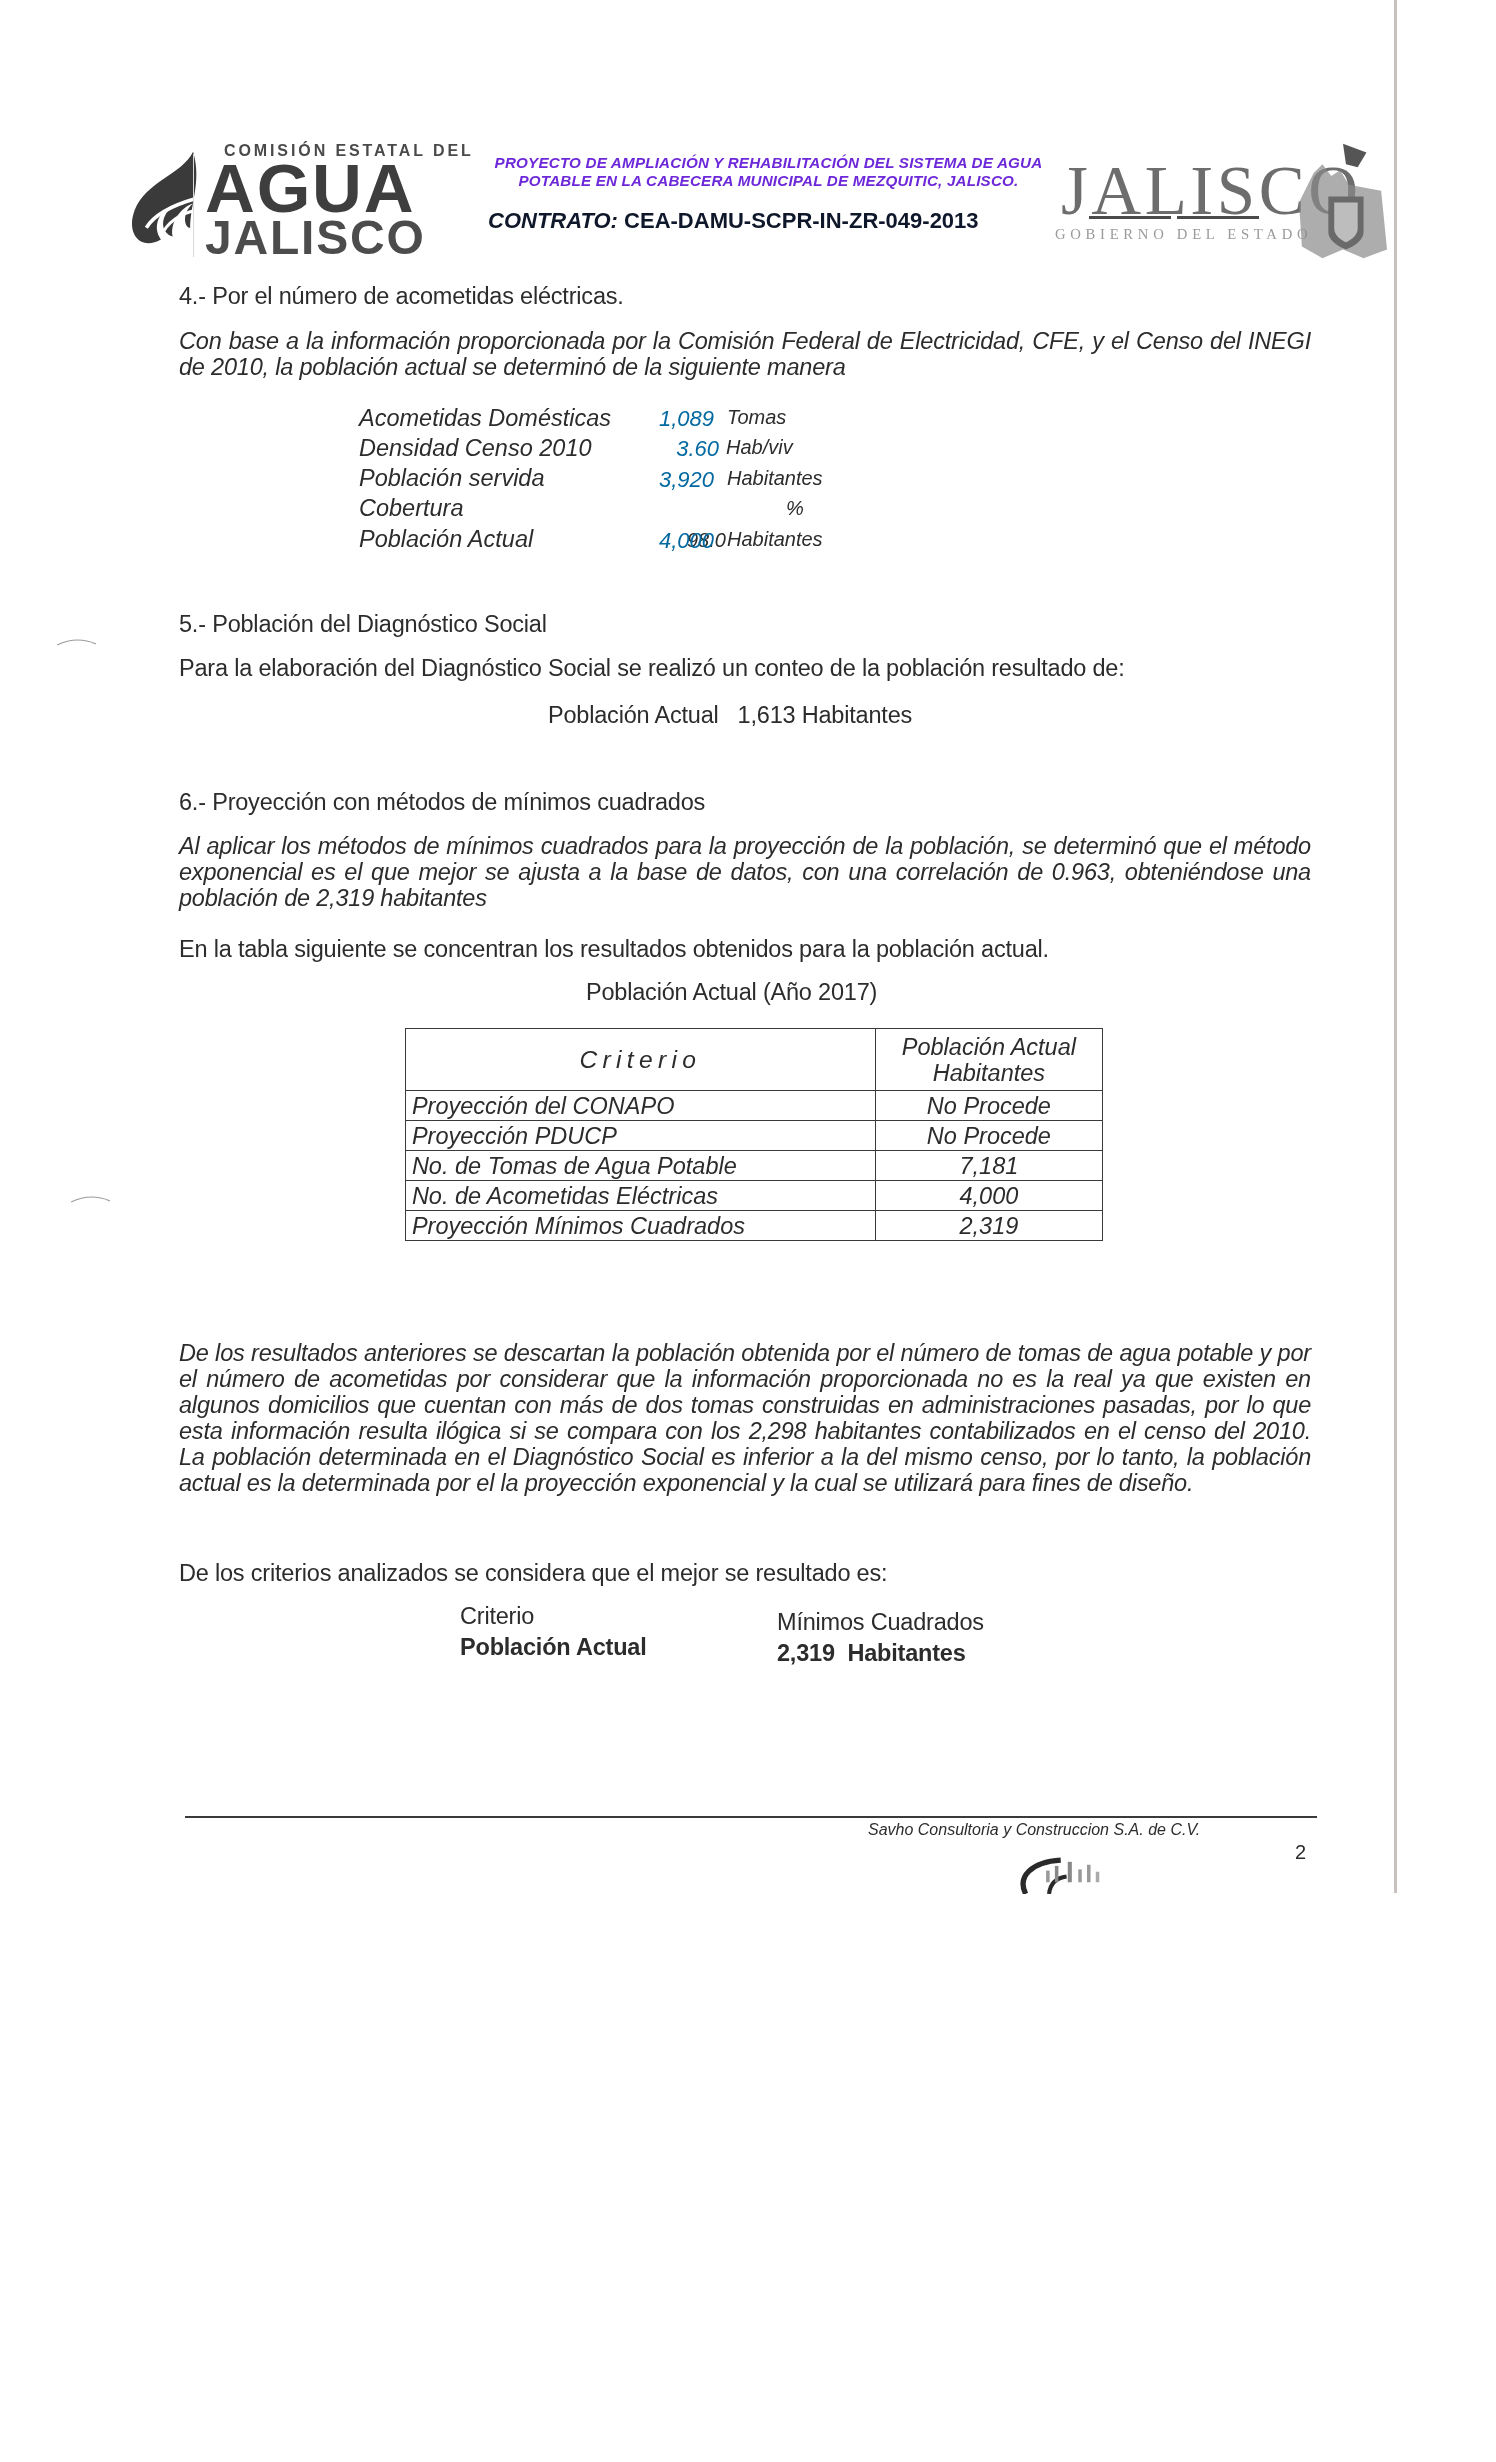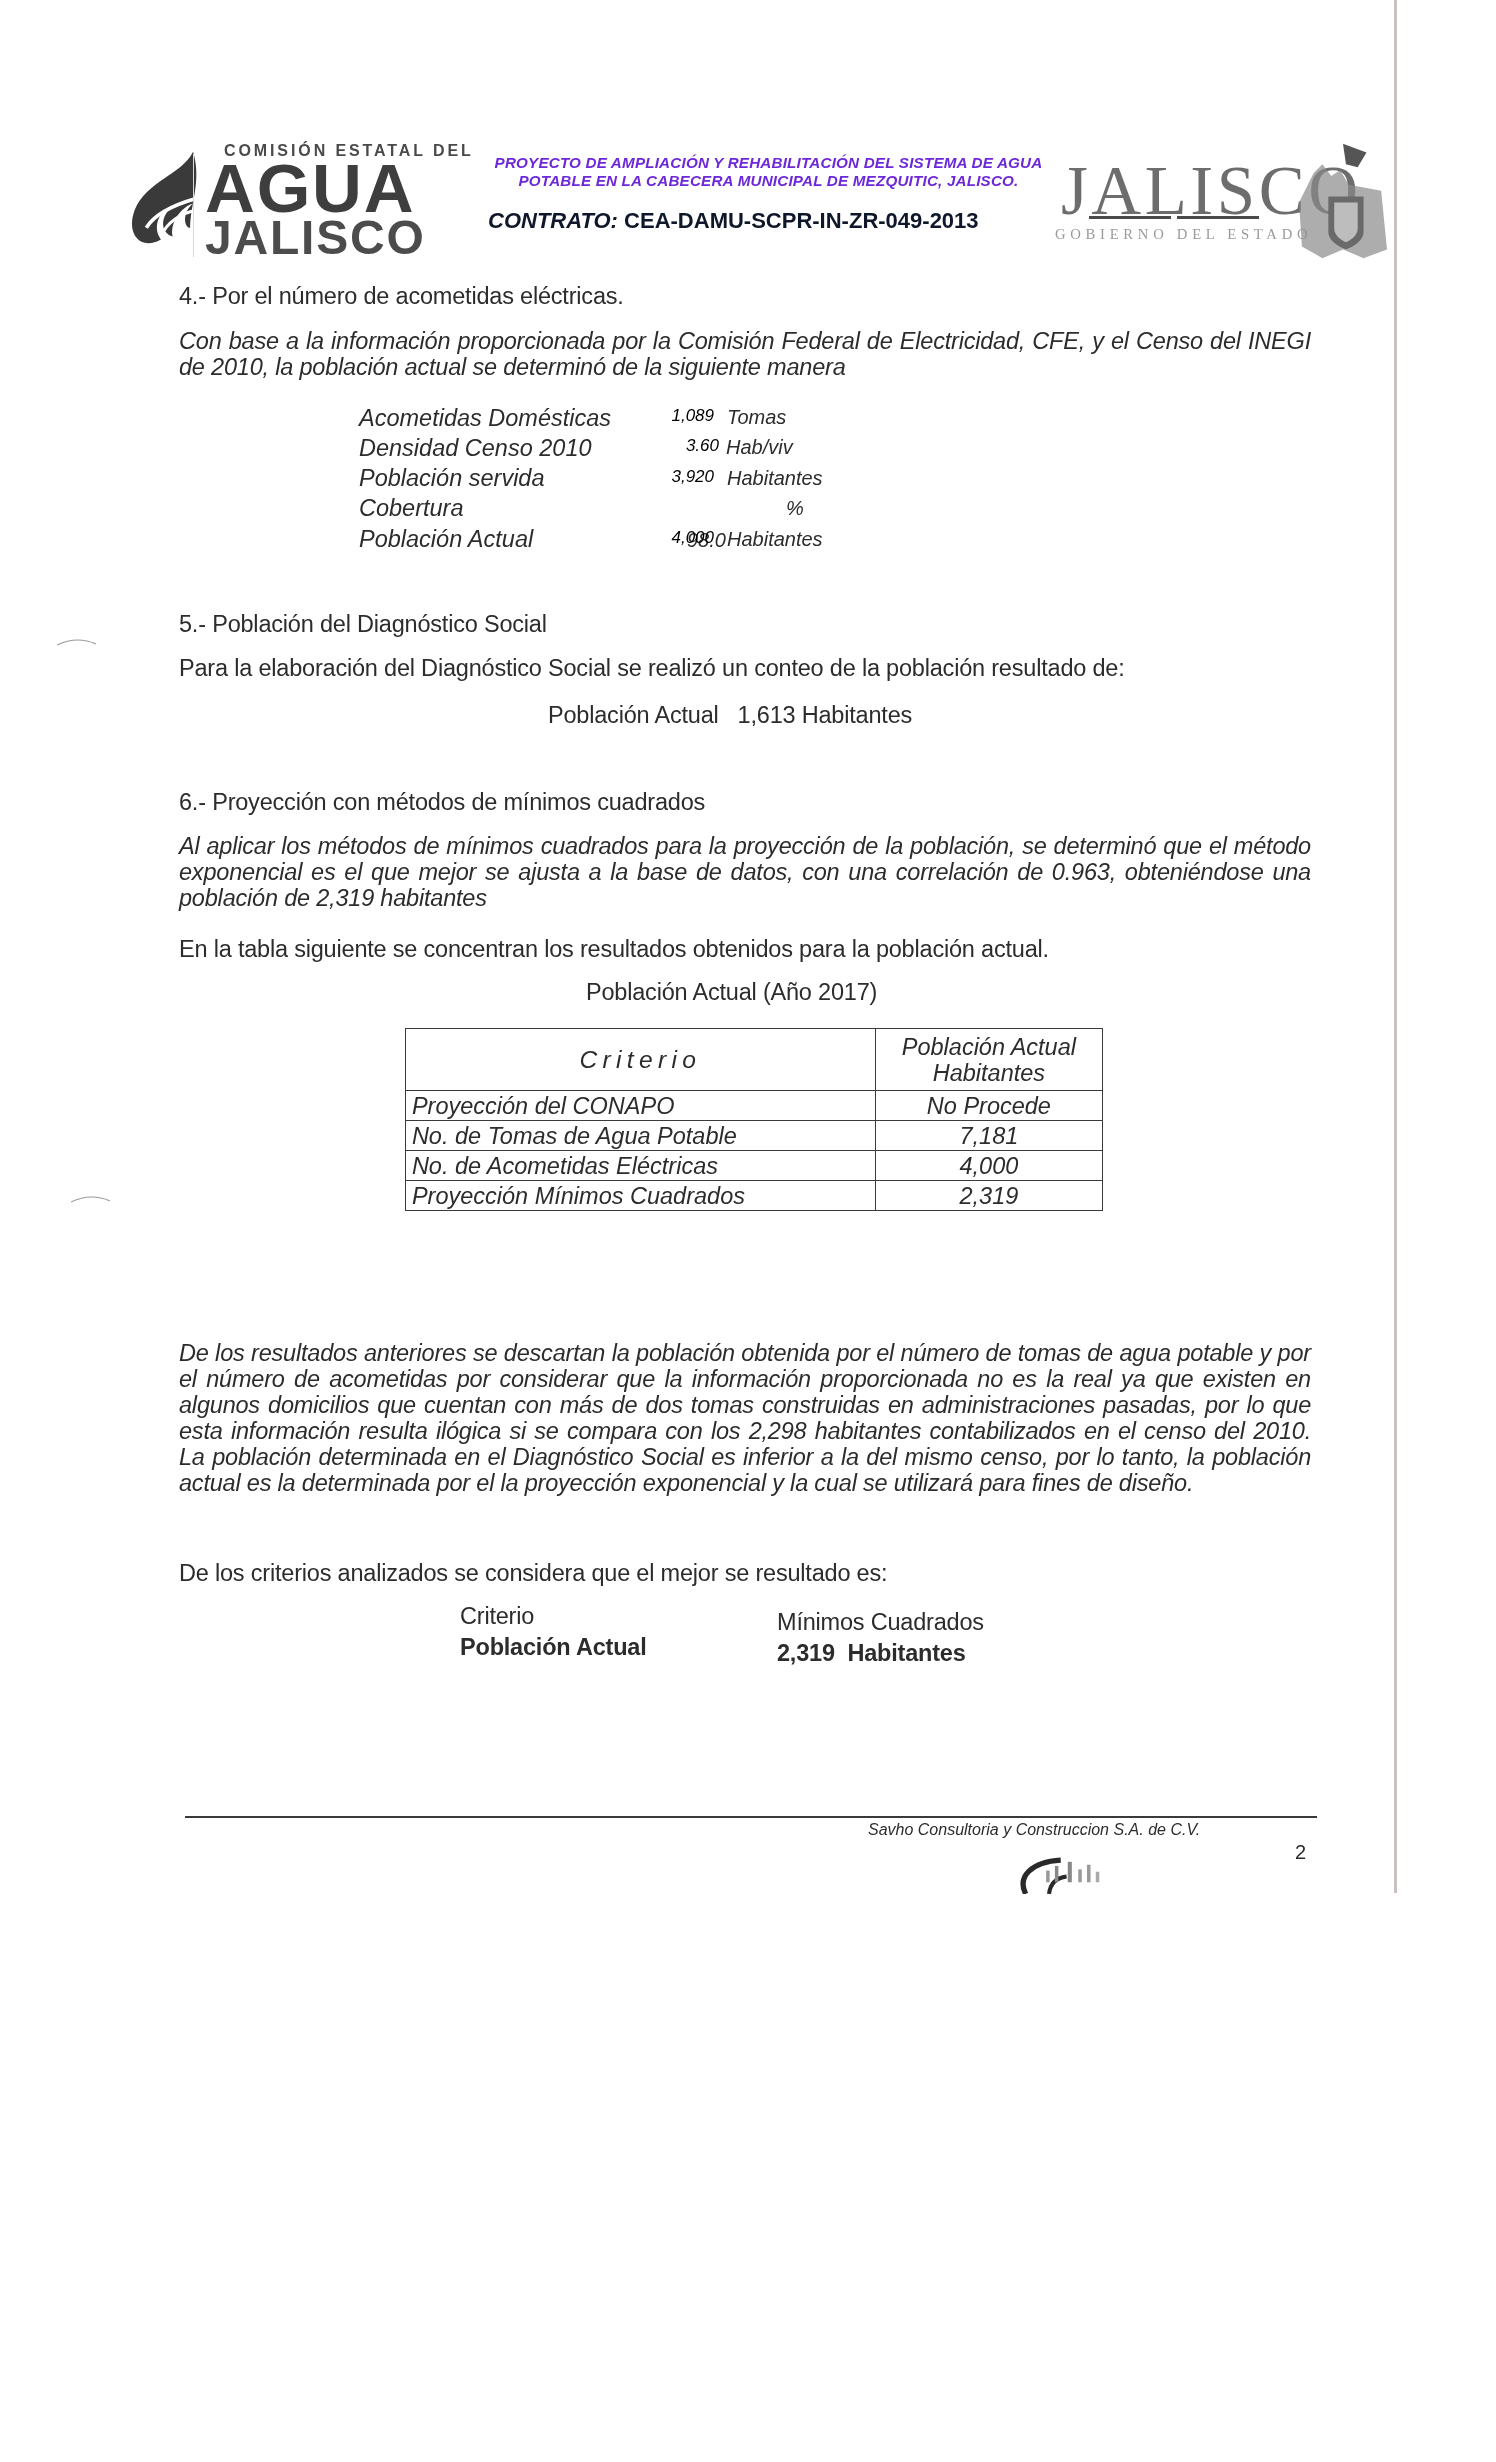--- a/index.html
+++ b/index.html
@@ -27,21 +27,21 @@
   #right-rule { left: 1394px; top: 0; width: 2.9px; height: 1893px; background: #c9c0c0; }
 
   
   .txt { font-size: 23.5px; line-height: 26px; color: #2c2c2c; white-space: nowrap; letter-spacing: -0.2px; }
   .para { font-size: 23.5px; font-style: italic; line-height: 26px; color: #2c2c2c; text-align: justify; text-align-last: left; letter-spacing: -0.2px; }
 
   #sec4 { left: 179px; top: 283px; }
   #p1 { left: 179px; top: 328px; width: 1132px; }
 
   .kv-label { font-size: 23.5px; font-style: italic; color: #2c2c2c; white-space: nowrap; }
-  .kv-val   { font-size: 17px; font-style: italic; color: #000000; text-align: right; width: 88px; white-space: nowrap; }
+  .kv-val   { font-size: 22px; font-style: italic; color: #0369a1; text-align: right; width: 88px; white-space: nowrap; }
   .kv-unit  { font-size: 20px; font-style: italic; color: #2c2c2c; white-space: nowrap; }
 
   #sec5 { left: 179px; top: 611px; }
   #p2 { left: 179px; top: 655px; }
   #p2b { left: 548px; top: 702px; }
 
   #sec6 { left: 179px; top: 789px; }
   #p3 { left: 179px; top: 833px; width: 1132px; }
   #p4 { left: 179px; top: 936px; }
   #tbl-title { left: 586px; top: 979px; }
@@ -153,20 +153,24 @@
   <table id="results-table" class="abs">
     <thead>
       <tr>
         <th class="c1">Criterio</th>
         <th class="c2"><span style="display:inline-block;width:176px;">Población Actual Habitantes</span></th>
       </tr>
     </thead>
     <tbody>
       <tr>
         <td class="c1">Proyección del CONAPO</td>
+        <td class="c2">No Procede</td>
+      </tr>
+      <tr>
+        <td class="c1">Proyección PDUCP</td>
         <td class="c2">No Procede</td>
       </tr>
       <tr>
         <td class="c1">No. de Tomas de Agua Potable</td>
         <td class="c2">7,181</td>
       </tr>
       <tr>
         <td class="c1">No. de Acometidas Eléctricas</td>
         <td class="c2">4,000</td>
       </tr>

